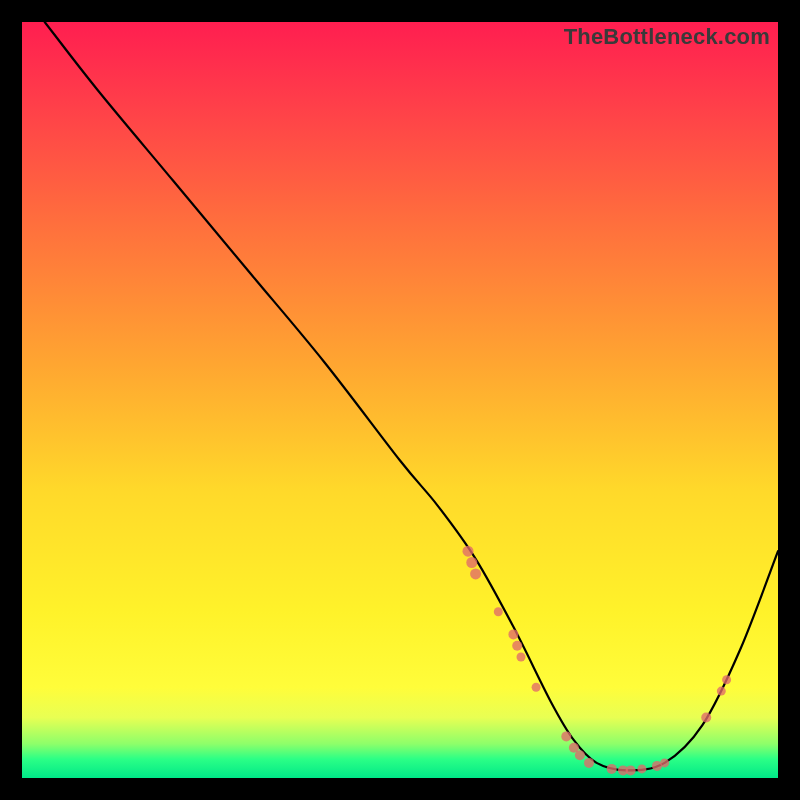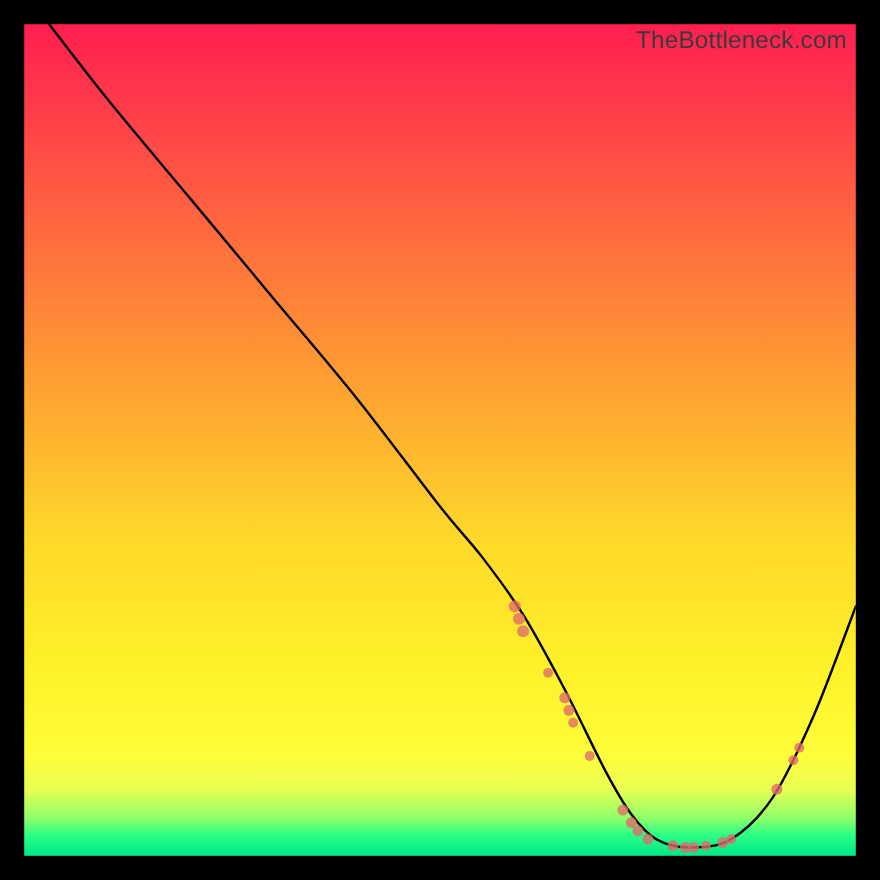--- a/index.html
+++ b/index.html
@@ -30,21 +30,21 @@
       #2bff86 97.5%,
       #00e888 100%
     );
   }
   .watermark {
     position: absolute;
     top: 2px;
     right: 8px;
     color: #3a3a3a;
     font-size: 22px;
-    font-weight: normal;
+    font-weight: bold;
     letter-spacing: 0.2px;
     z-index: 5;
     user-select: none;
     margin-left: 19px;
   }
   svg.curve {
     position: absolute;
     left: 0; top: 0;
     width: 756px;
     height: 756px;

